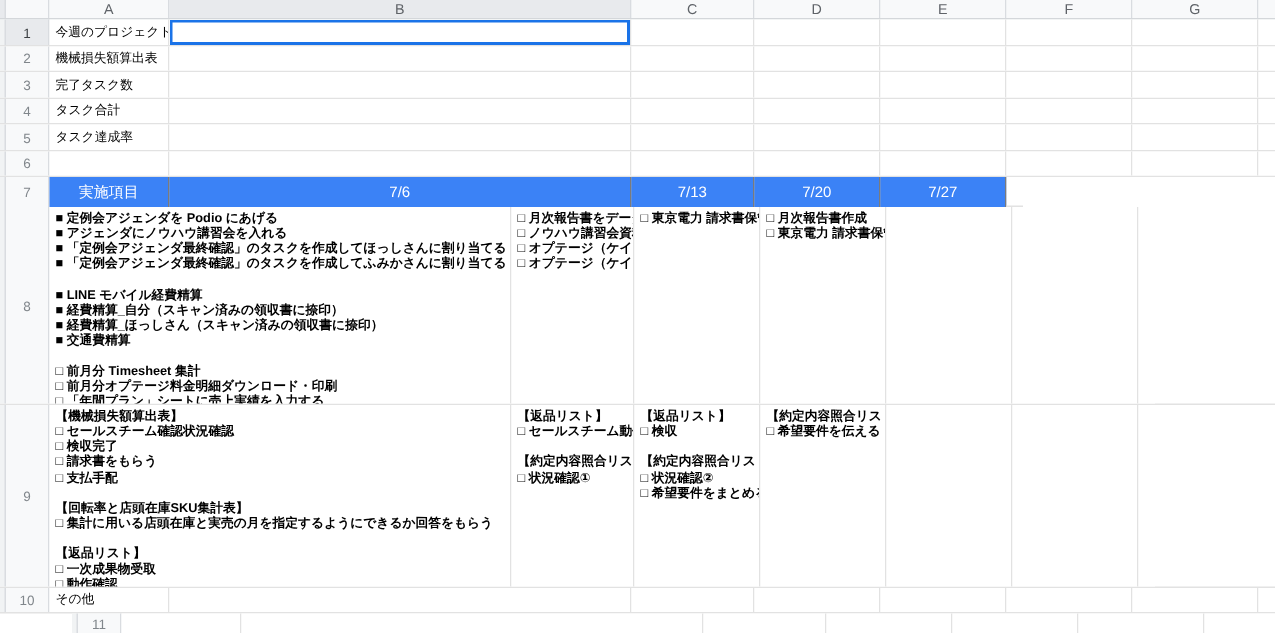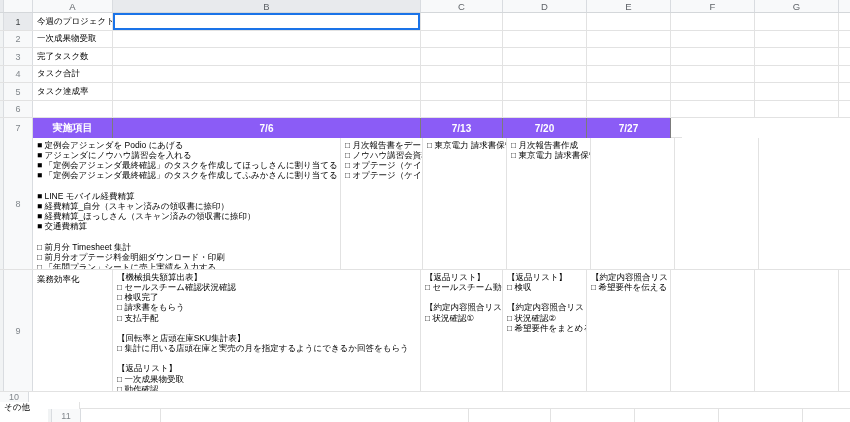--- a/index.html
+++ b/index.html
@@ -21,32 +21,32 @@
     width:29px;flex:none;background:#f8f9fa;border-right:1px solid #d9dce0;
     font-size:9px;color:#80868b;display:flex;align-items:center;justify-content:center;overflow:hidden;
   }
   .gutter.active{background:#e8eaed;color:#3c4043;}
   .cell{border-right:1px solid #e2e2e2;overflow:hidden;flex:none;background:#fff;}
   .w-a{width:80px;} .w-b{width:308px;} .w-c{width:82px;} .w-d{width:84px;}
   .w-e{width:84px;} .w-f{width:84px;} .w-g{width:84px;}
   .w-end{width:11px;border-right:none;}
   .r1{height:18px;} .r2{height:17px;} .r3{height:18px;} .r4{height:17px;}
   .r5{height:18px;} .r6{height:17px;} .r7{height:20px;border-bottom:none;}
-  .r8{height:132px;} .r9{height:122px;} .r10{height:17px;flex-direction:column;} .r11{height:13px;border-bottom:none;padding-left:48px;}
+  .r8{height:132px;} .r9{height:122px;} .r10{height:17px;} .r11{height:13px;border-bottom:none;padding-left:48px;}
   .alabel{
     font-size:8.5px;color:#000;display:flex;align-items:center;
     padding-left:4px;white-space:nowrap;
   }
   .alabel.top{align-items:flex-start;padding-top:4px;}
   .content{
     font-size:8.5px;line-height:10.15px;padding:2px 0 0 4px;
-    white-space:pre;color:#000;
+    white-space:pre;color:#000;font-weight:bold;
   }
   .dark{
-    background:#8b5cf6;color:#fff;font-weight:bold;font-size:10px;
+    background:#3b82f6;color:#fff;font-weight:normal;font-size:10px;
     display:flex;align-items:center;justify-content:center;
     border-right:1px solid #7b7b7b;
   }
   .dark.last{border-right:none;}
   .selected{box-shadow:inset 0 0 0 2px #1a73e8;}
 </style>
 </head>
 <body>
 
 <div class="sheet">
@@ -73,21 +73,21 @@
     <div class="cell w-d"></div>
     <div class="cell w-e"></div>
     <div class="cell w-f"></div>
     <div class="cell w-g"></div>
     <div class="cell w-end"></div>
   </div>
 
   <div class="row r2">
     <div class="sliver"></div>
     <div class="gutter">2</div>
-    <div class="cell w-a alabel">一次成果物受取</div>
+    <div class="cell w-a alabel">機械損失額算出表</div>
     <div class="cell w-b"></div>
     <div class="cell w-c"></div>
     <div class="cell w-d"></div>
     <div class="cell w-e"></div>
     <div class="cell w-f"></div>
     <div class="cell w-g"></div>
     <div class="cell w-end"></div>
   </div>
 
   <div class="row r3">
@@ -177,21 +177,20 @@
     <div class="cell w-e content">□ 月次報告書作成
 □ 東京電力 請求書保管</div>
     <div class="cell w-f"></div>
     <div class="cell w-g"></div>
     <div class="cell w-end"></div>
   </div>
 
   <div class="row r9">
     <div class="sliver"></div>
     <div class="gutter">9</div>
-    <div class="cell w-a alabel top">業務効率化</div>
     <div class="cell w-b content">【機械損失額算出表】
 □ セールスチーム確認状況確認
 □ 検収完了
 □ 請求書をもらう
 □ 支払手配
 
 【回転率と店頭在庫SKU集計表】
 □ 集計に用いる店頭在庫と実売の月を指定するようにできるか回答をもらう
 
 【返品リスト】

